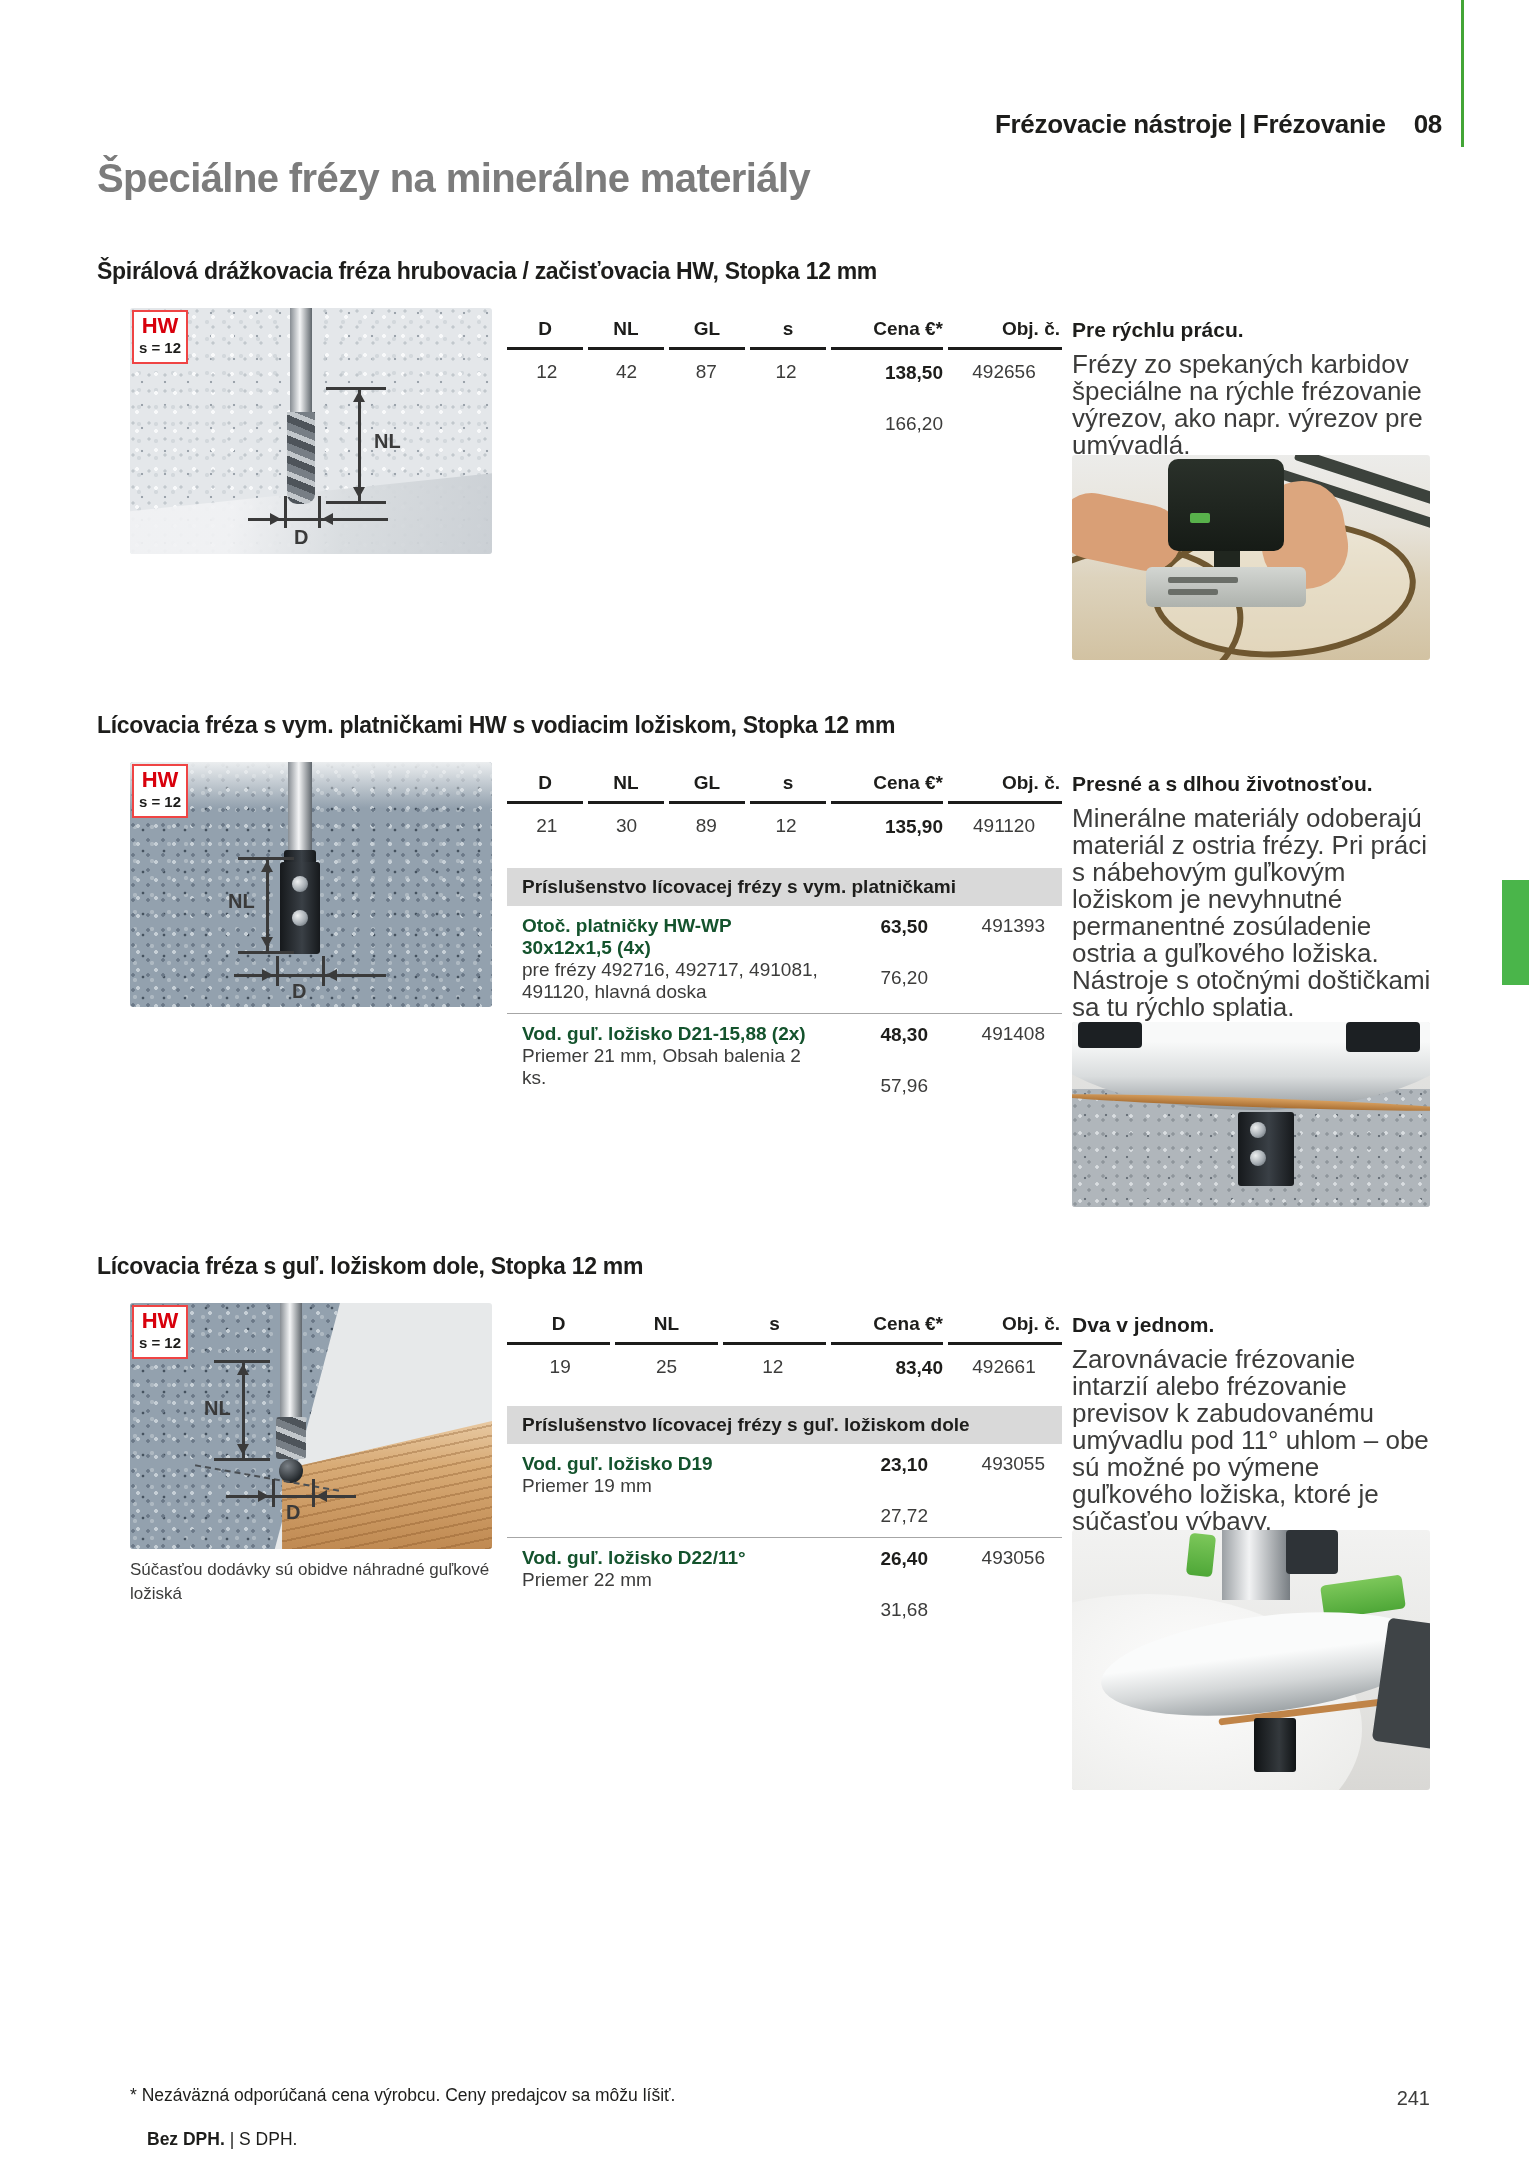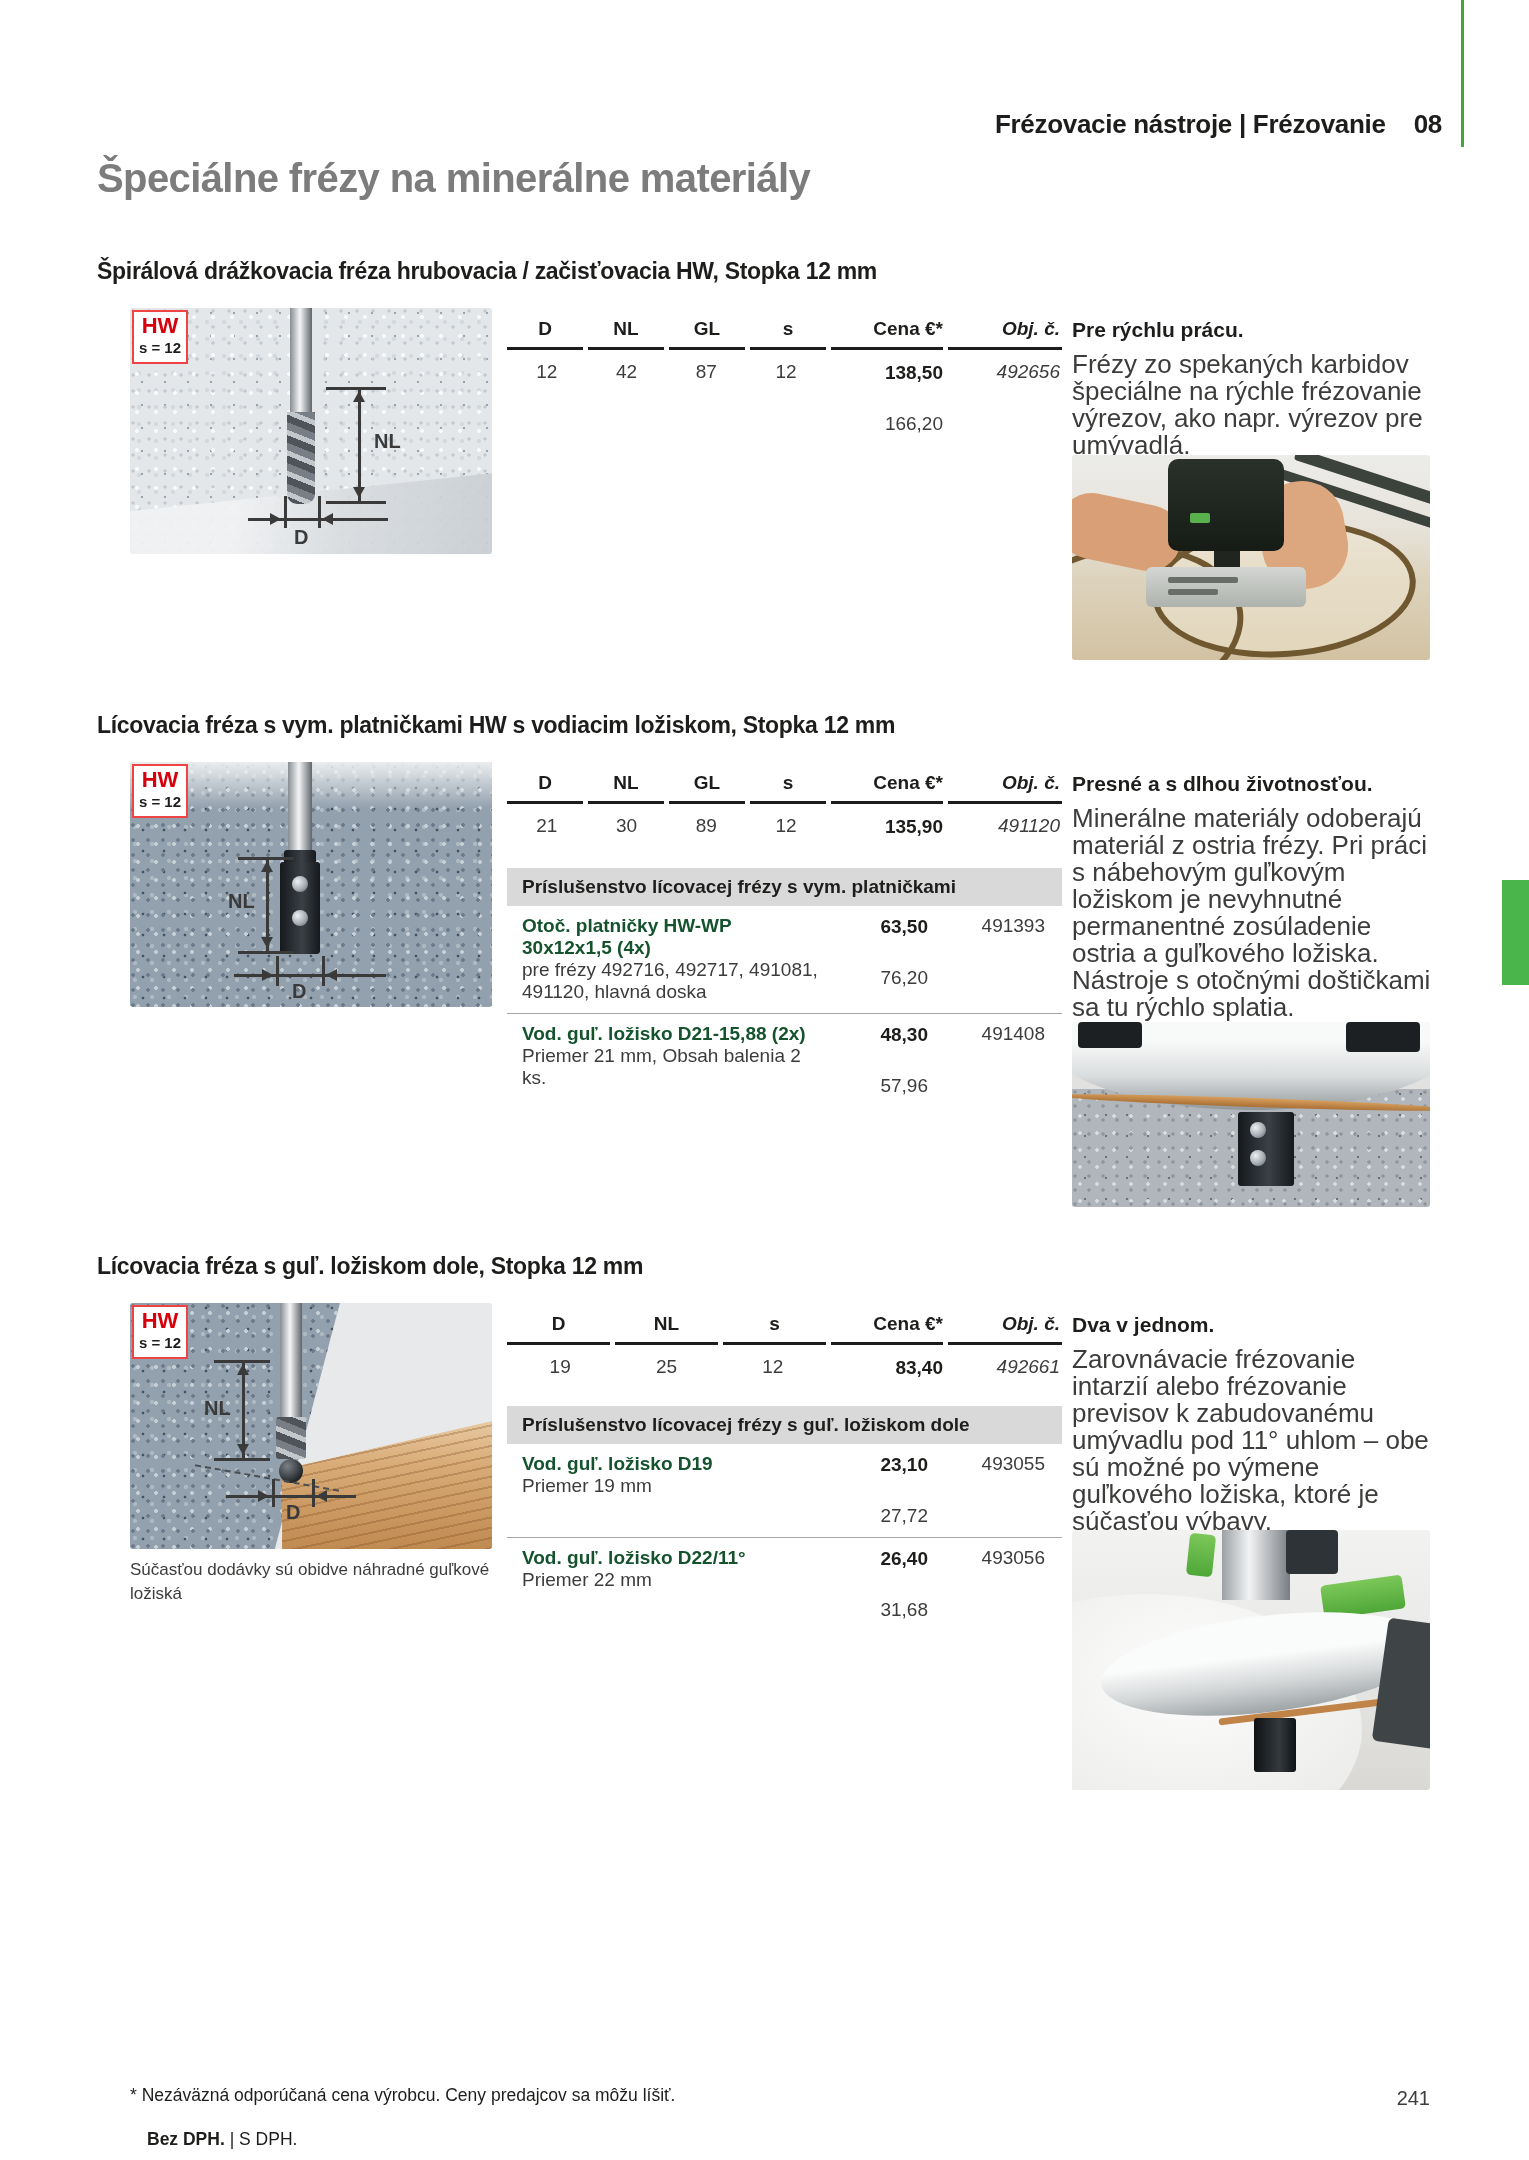--- a/index.html
+++ b/index.html
@@ -78,27 +78,27 @@
     background:radial-gradient(circle at 35% 30%, #7a8086, #23282c 70%); }
 
   
   .ptable { position:absolute; left:507px; width:555px; font-size:19px; }
   .t-head { display:flex; }
   .t-dims { display:flex; width:319px; }
   .t-dims > div { flex:1; text-align:center; }
   .t-head .t-dims > div { margin-right:5px; border-bottom:3px solid #1c1c1b; padding-bottom:7px; font-weight:bold; }
   .t-head .t-dims > div:last-child { margin-right:0; }
   .t-price { width:112px; margin-left:5px; text-align:right; }
-  .t-obj   { width:114px; margin-left:5px; text-align:right; padding-right:2px; box-sizing:border-box;font-style:italic; }
+  .t-obj   { width:114px; margin-left:5px; text-align:right; padding-right:2px; box-sizing:border-box; }
   .t-head .t-price, .t-head .t-obj { border-bottom:3px solid #1c1c1b; padding-bottom:7px; font-weight:bold; }
   .t-row { display:flex; margin-top:11px; }
   .t-row .t-dims > div { color:#3c3c3b; }
   .price-ex { font-weight:bold; color:#1d1d1b; line-height:23px; }
   .price-inc { color:#3c3c3b; line-height:23px;margin-top:28px; }
-  .t-row .t-obj { color:#3c3c3b; }
+  .t-row .t-obj { color:#3c3c3b;text-align:center; }
 
   
   .acc { position:absolute; left:507px; width:555px; font-size:19px; }
   .acc-band { background:#d9d9d9; font-weight:bold; padding:8px 10px 8px 15px; color:#1d1d1b; }
   .acc-row { display:flex; padding:9px 0 10px 15px; }
   .acc-row.sep { border-top:1.5px solid #a6a6a6; }
   .acc-main { width:304px; }
   .acc-name { font-weight:bold; line-height:22px; color:#14532d; }
   .acc-desc { color:#3c3c3b; line-height:22px; }
   .acc-price { width:97px; margin-left:5px; text-align:right; }

